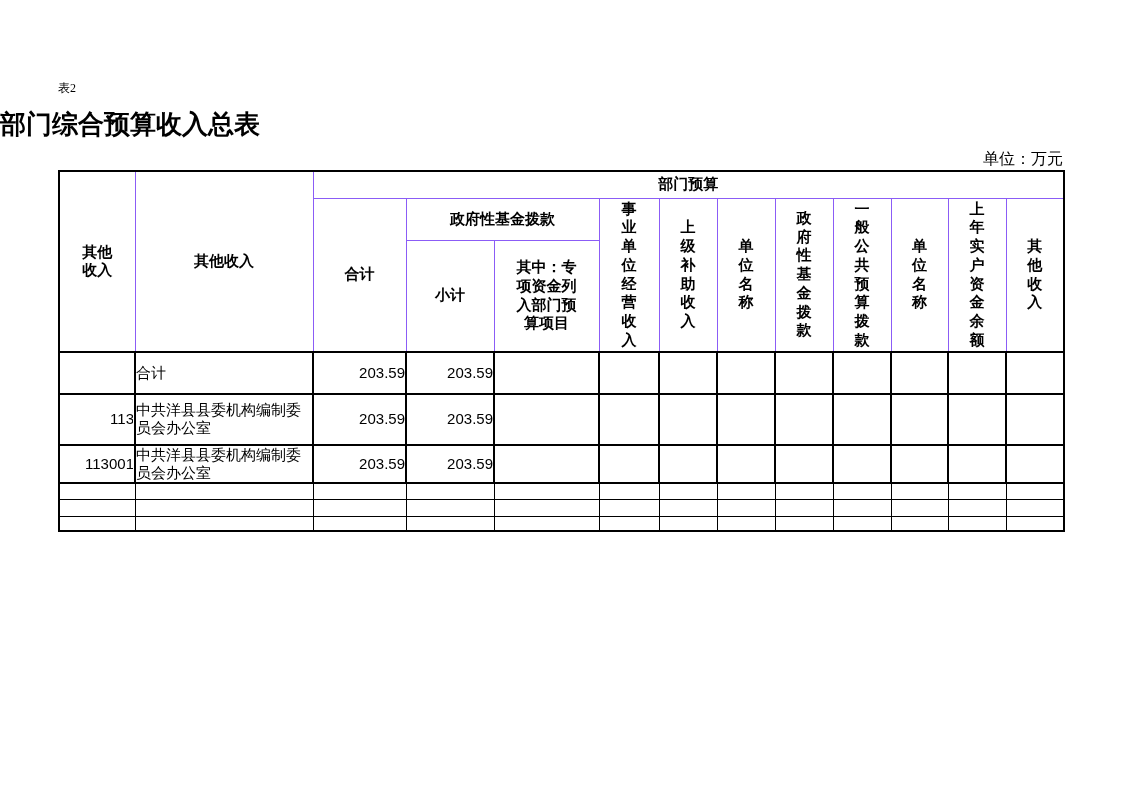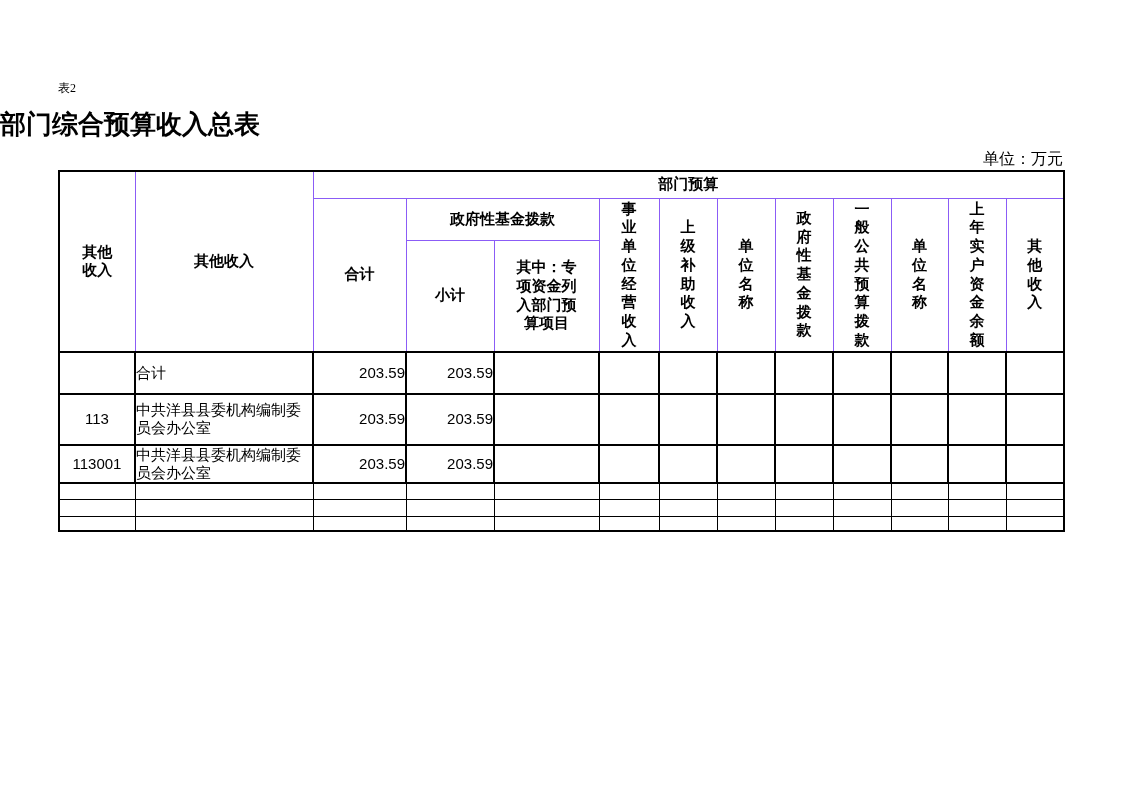--- a/index.html
+++ b/index.html
@@ -72,21 +72,21 @@
   thead tr:nth-child(3) { height: 69px; }
   
   tbody tr:nth-child(1) { height: 42px; }
   tbody tr:nth-child(2) { height: 51px; }
   tbody tr:nth-child(3) { height: 36px; }
   tbody tr:nth-child(4) { height: 17px; }
   tbody tr:nth-child(5) { height: 17px; }
   tbody tr:nth-child(6) { height: 14px; }
 
   .cell-code {
-    text-align: center;
+    text-align: right;
     vertical-align: bottom;
     padding: 0 2px 4px 2px;
     font-size: 14px;
     border-radius: 10px;
   }
   .cell-name {
     text-align: left;
     padding: 1px 2px 1px 3px;
   }
   .cell-num {

